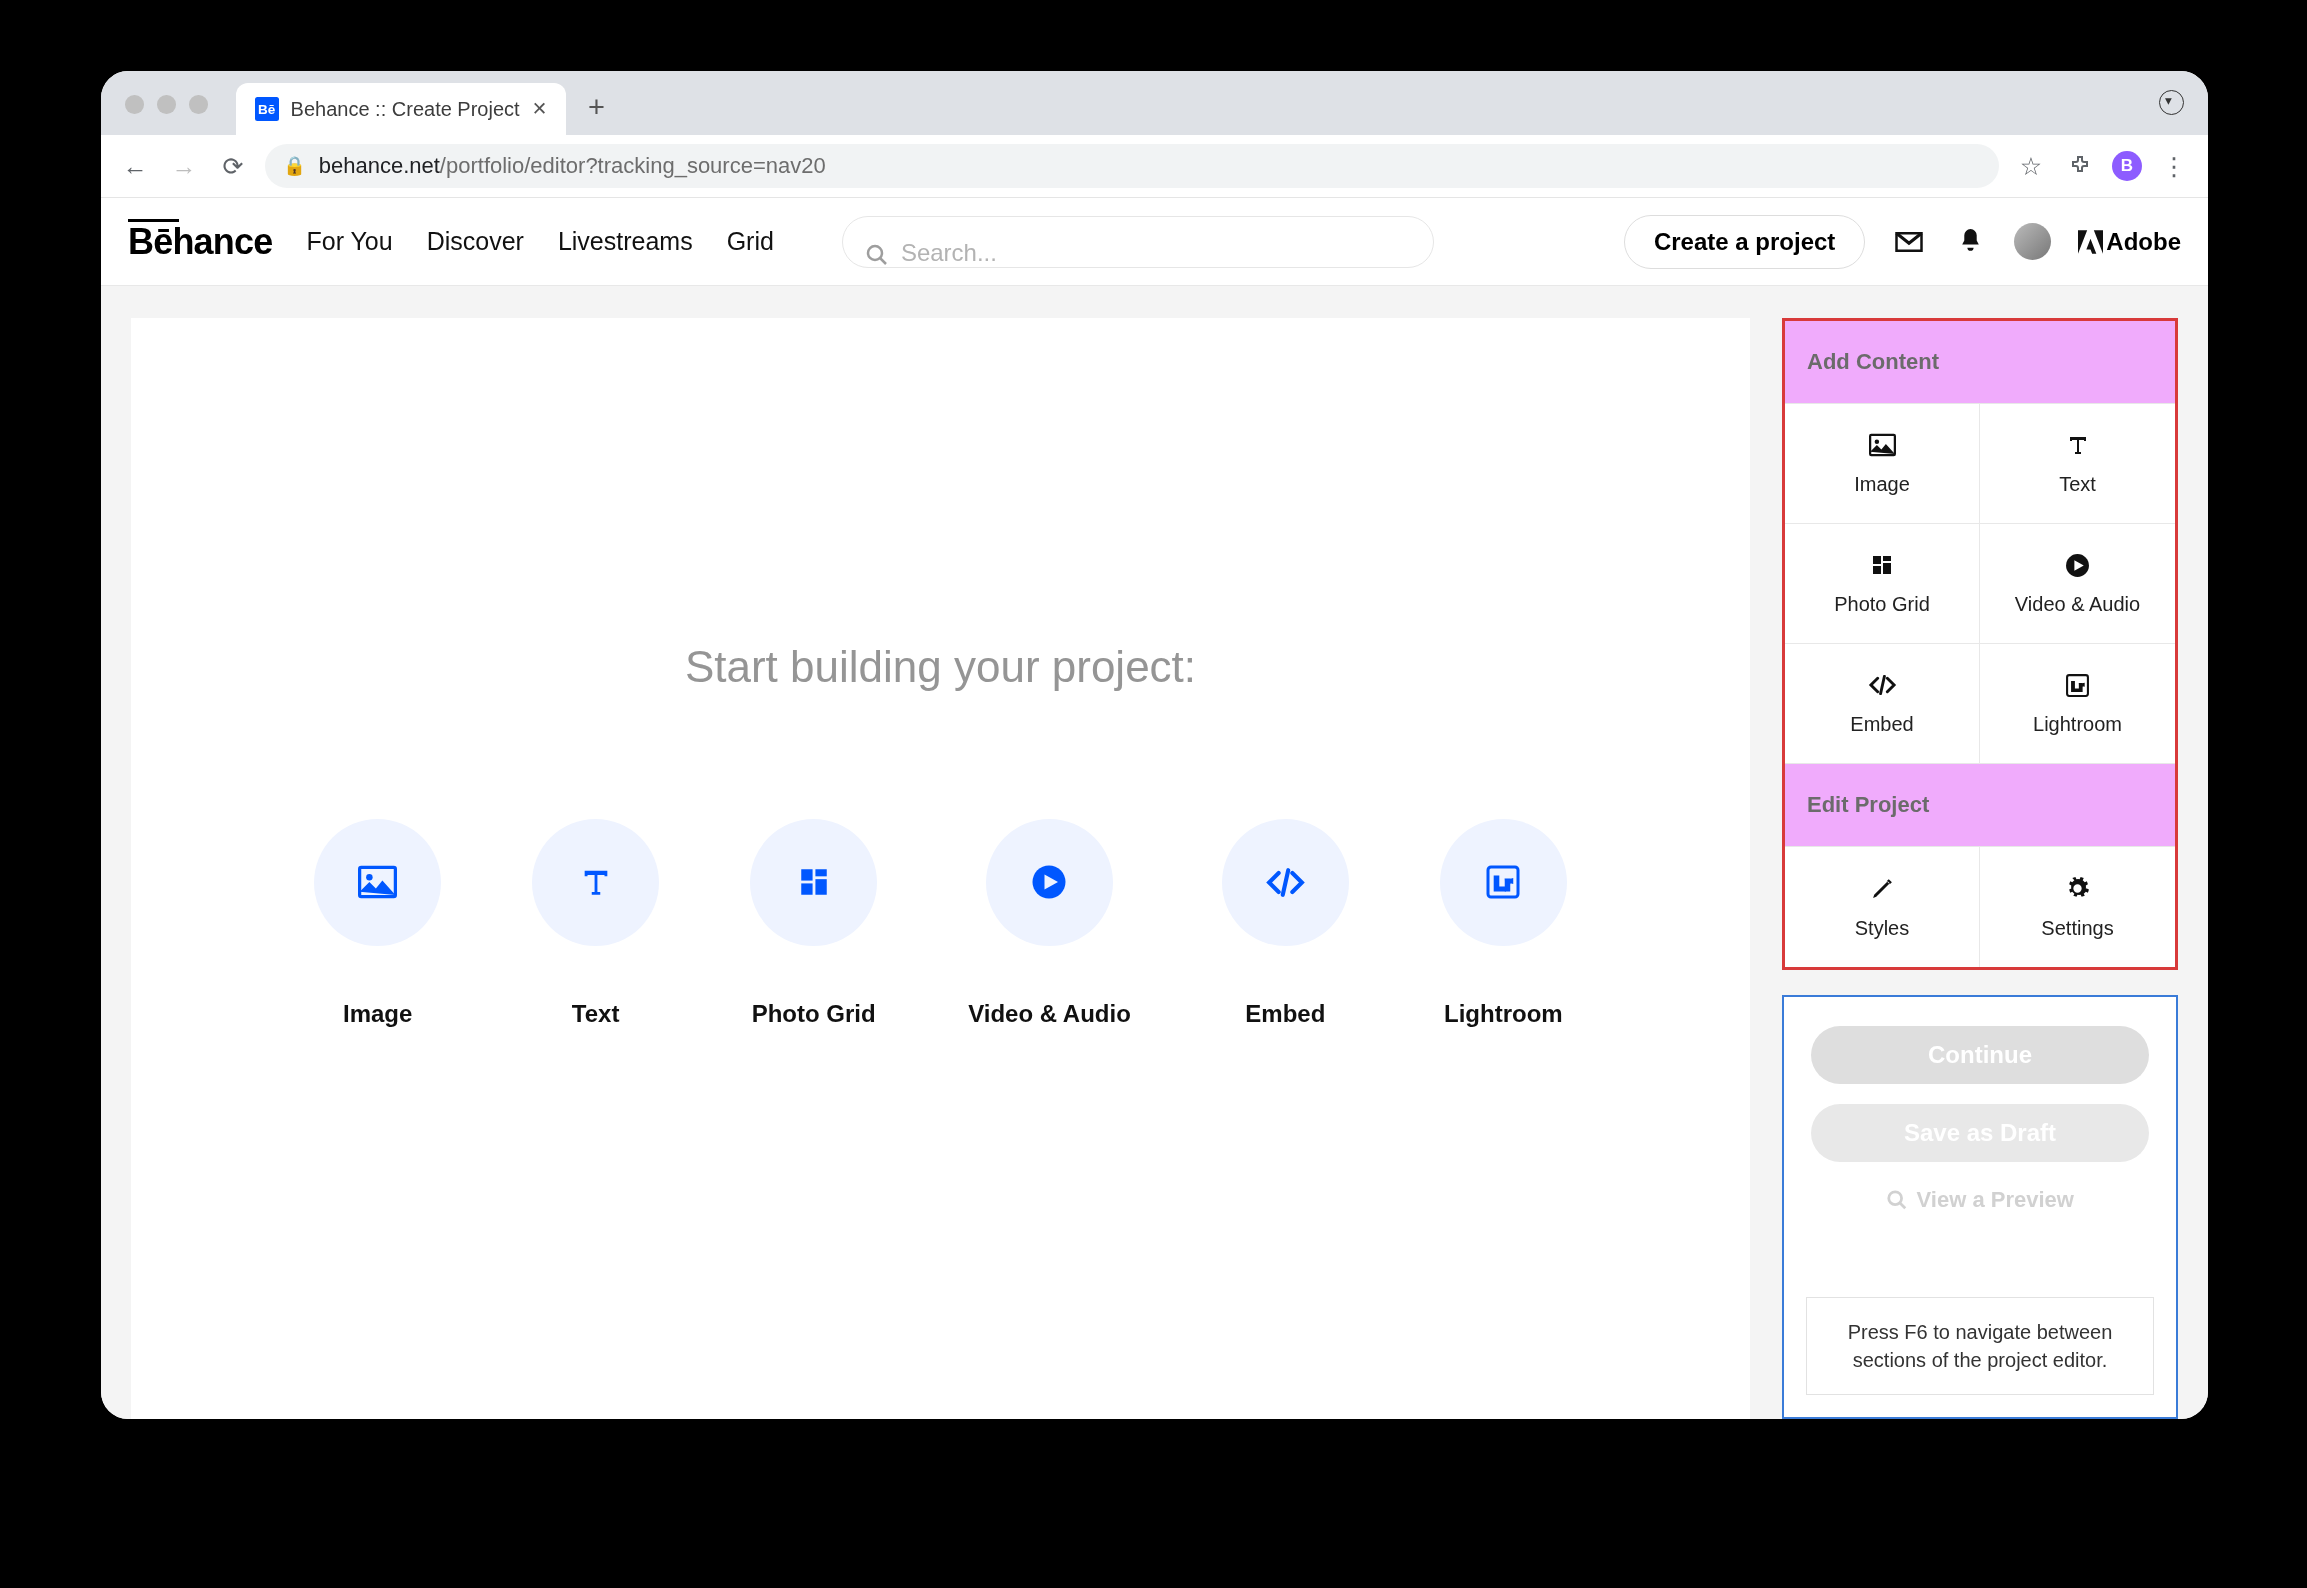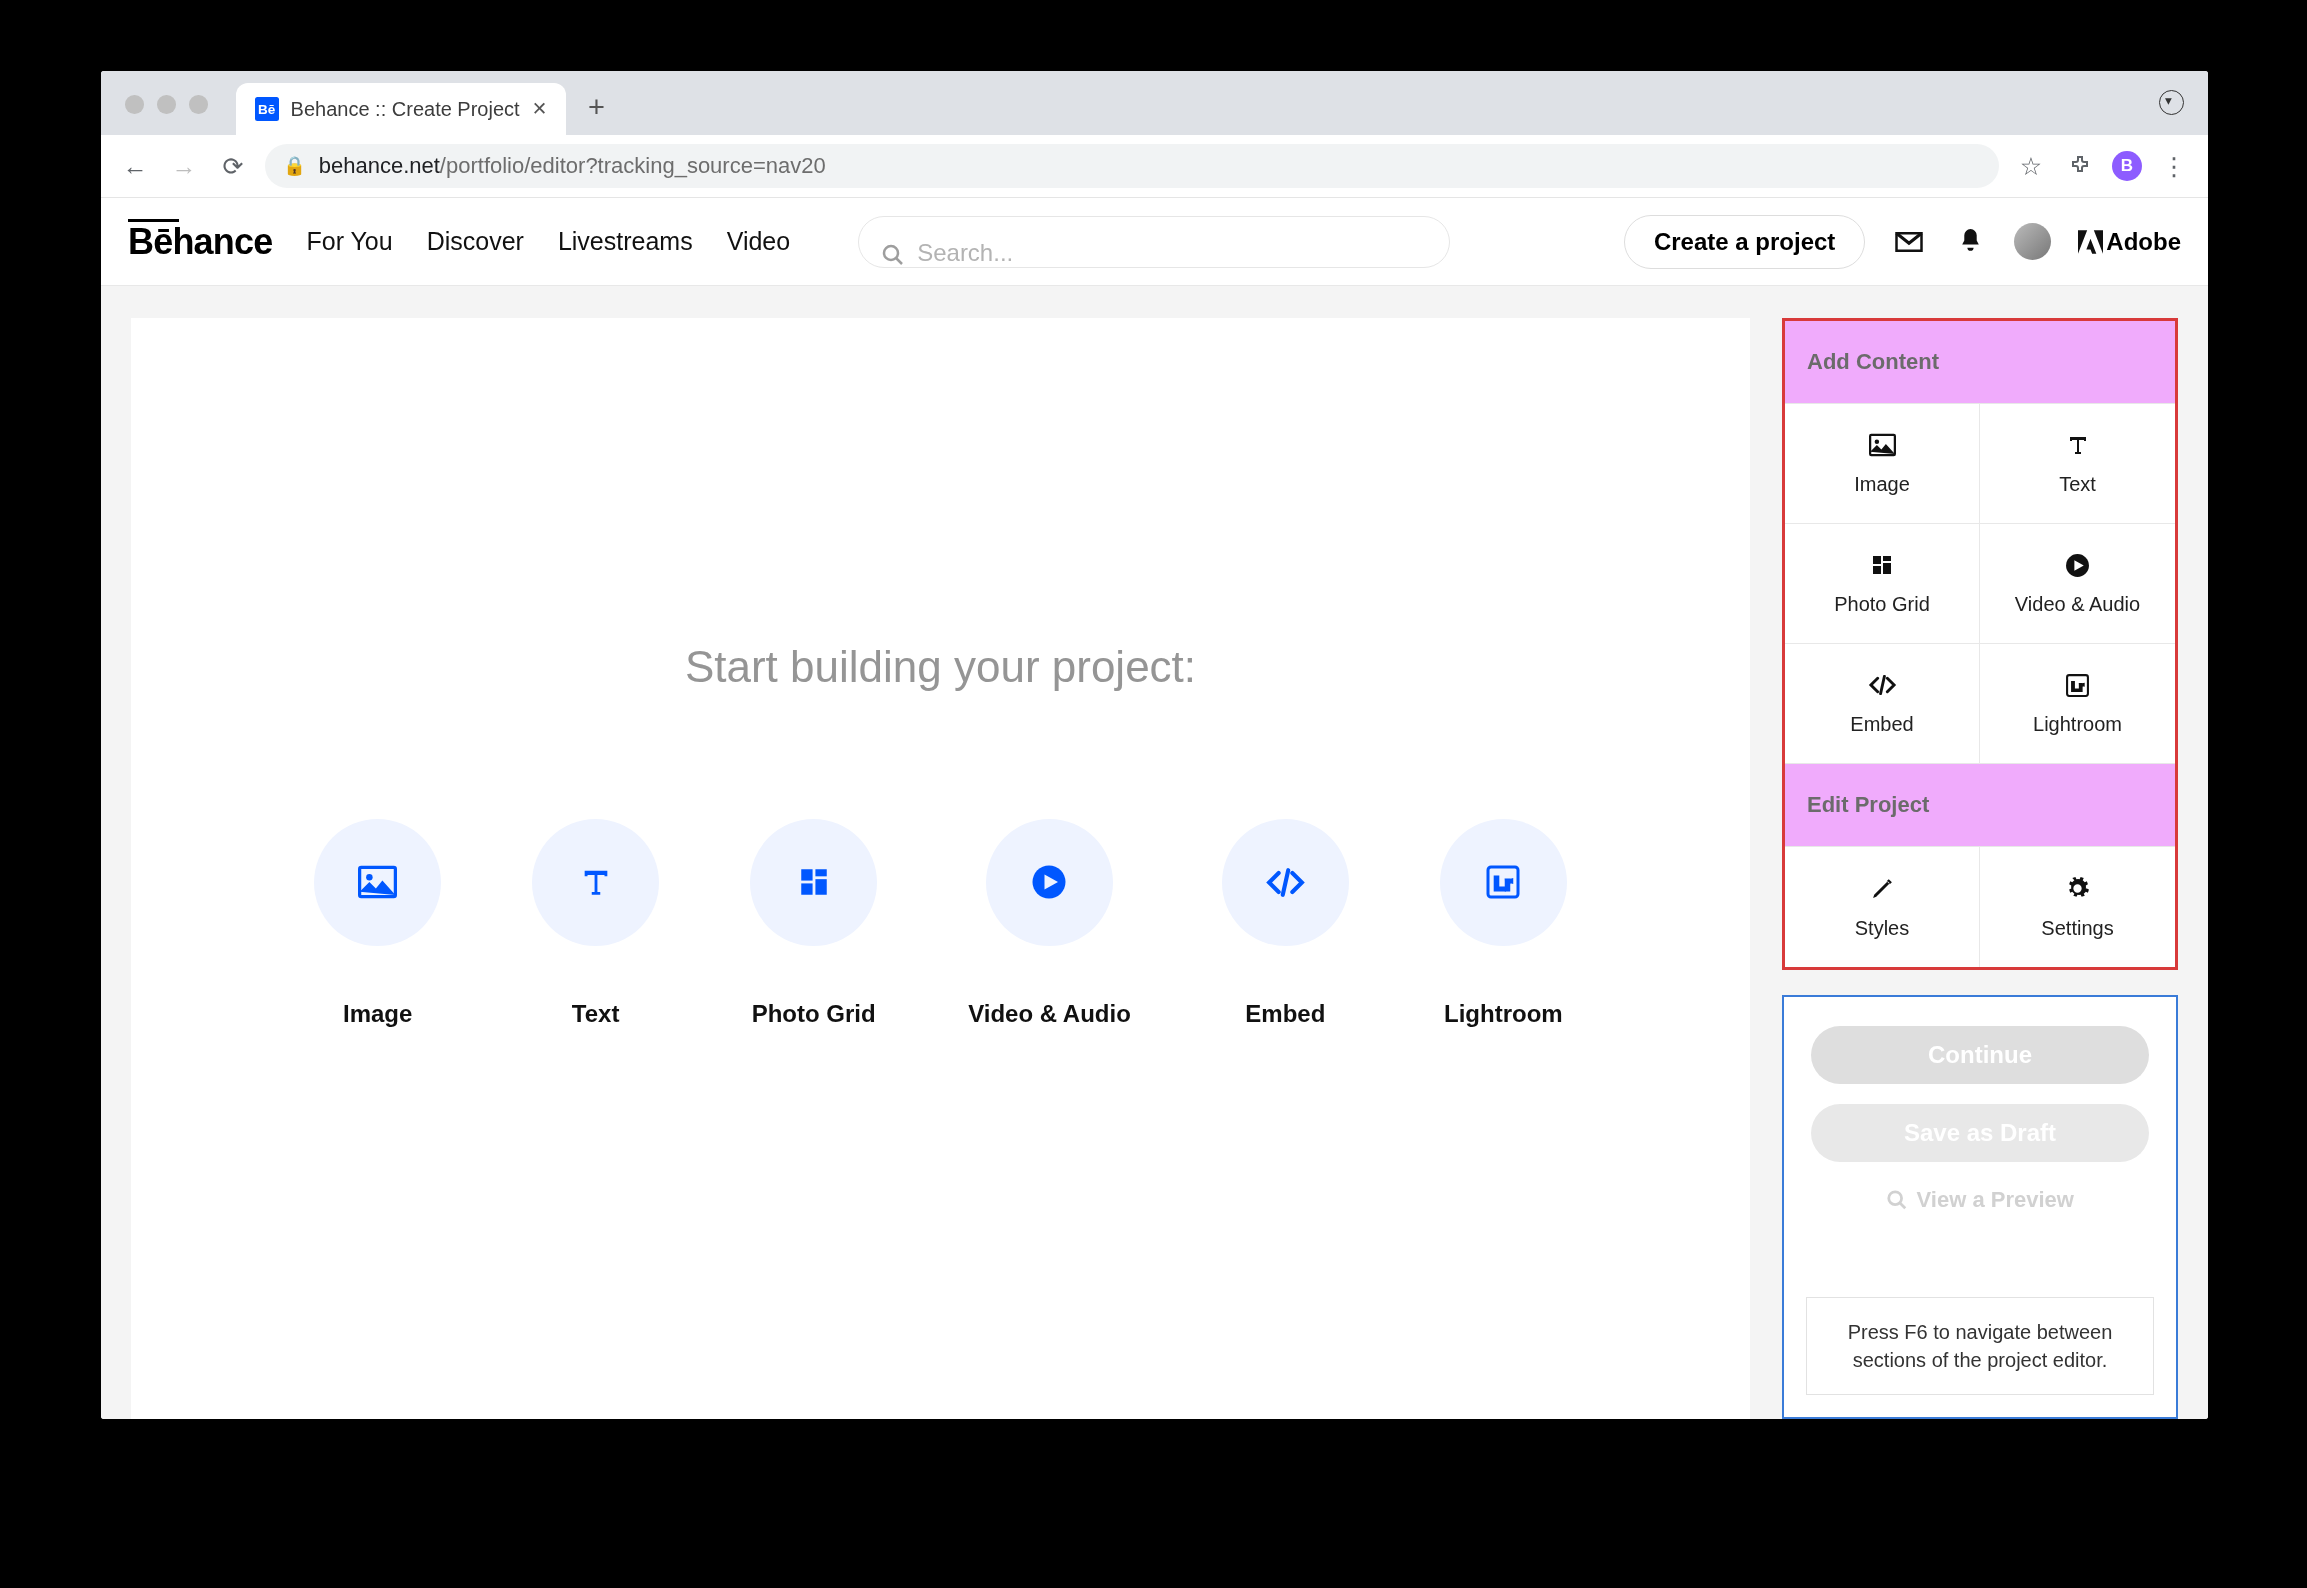--- a/index.html
+++ b/index.html
@@ -8,21 +8,21 @@
     font-family: -apple-system, BlinkMacSystemFont, "Segoe UI", Helvetica, Arial, sans-serif;
     background: #000;
     display: flex; align-items: center; justify-content: center;
   }
   .stage { width: 2307px; height: 1588px; position: relative; }
   .browser-window {
     position: absolute;
     left: 101px; top: 71px;
     width: 2107px; height: 1348px;
     background: #fff;
-    border-radius: 3px;
+    border-radius: 27px;
     overflow: hidden;
     box-shadow: 0 8.5px 42px rgba(0,0,0,0.5);
     display: flex; flex-direction: column;
   }
   
   .titlebar {
     height: 64px;
     background: #dee1e6;
     display: flex; align-items: flex-end;
     padding: 0 17px;
@@ -252,21 +252,21 @@
       </div>
       <div class="profile-badge">B</div>
       <div class="nav-menu">⋮</div>
     </div>
 
     <div class="app-header">
       <div class="logo"><span class="bar"></span><span>Bēhance</span></div>
       <div class="nav-item">For You</div>
       <div class="nav-item">Discover</div>
       <div class="nav-item">Livestreams</div>
-      <div class="nav-item">Video</div>
+      <div class="nav-item">Grid</div>
       <div class="app-search">
         <svg width="24" height="24" viewBox="0 0 24 24" fill="none" stroke="currentColor" stroke-width="2.5">
             <circle cx="10" cy="10" r="7"></circle>
             <line x1="21" y1="21" x2="15" y2="15"></line>
           </svg>
         <input type="text" placeholder="Search..." style="">
       </div>
       <div class="header-right">
         <button class="create-btn">Create a project</button>
         <div class="hdr-icon">

